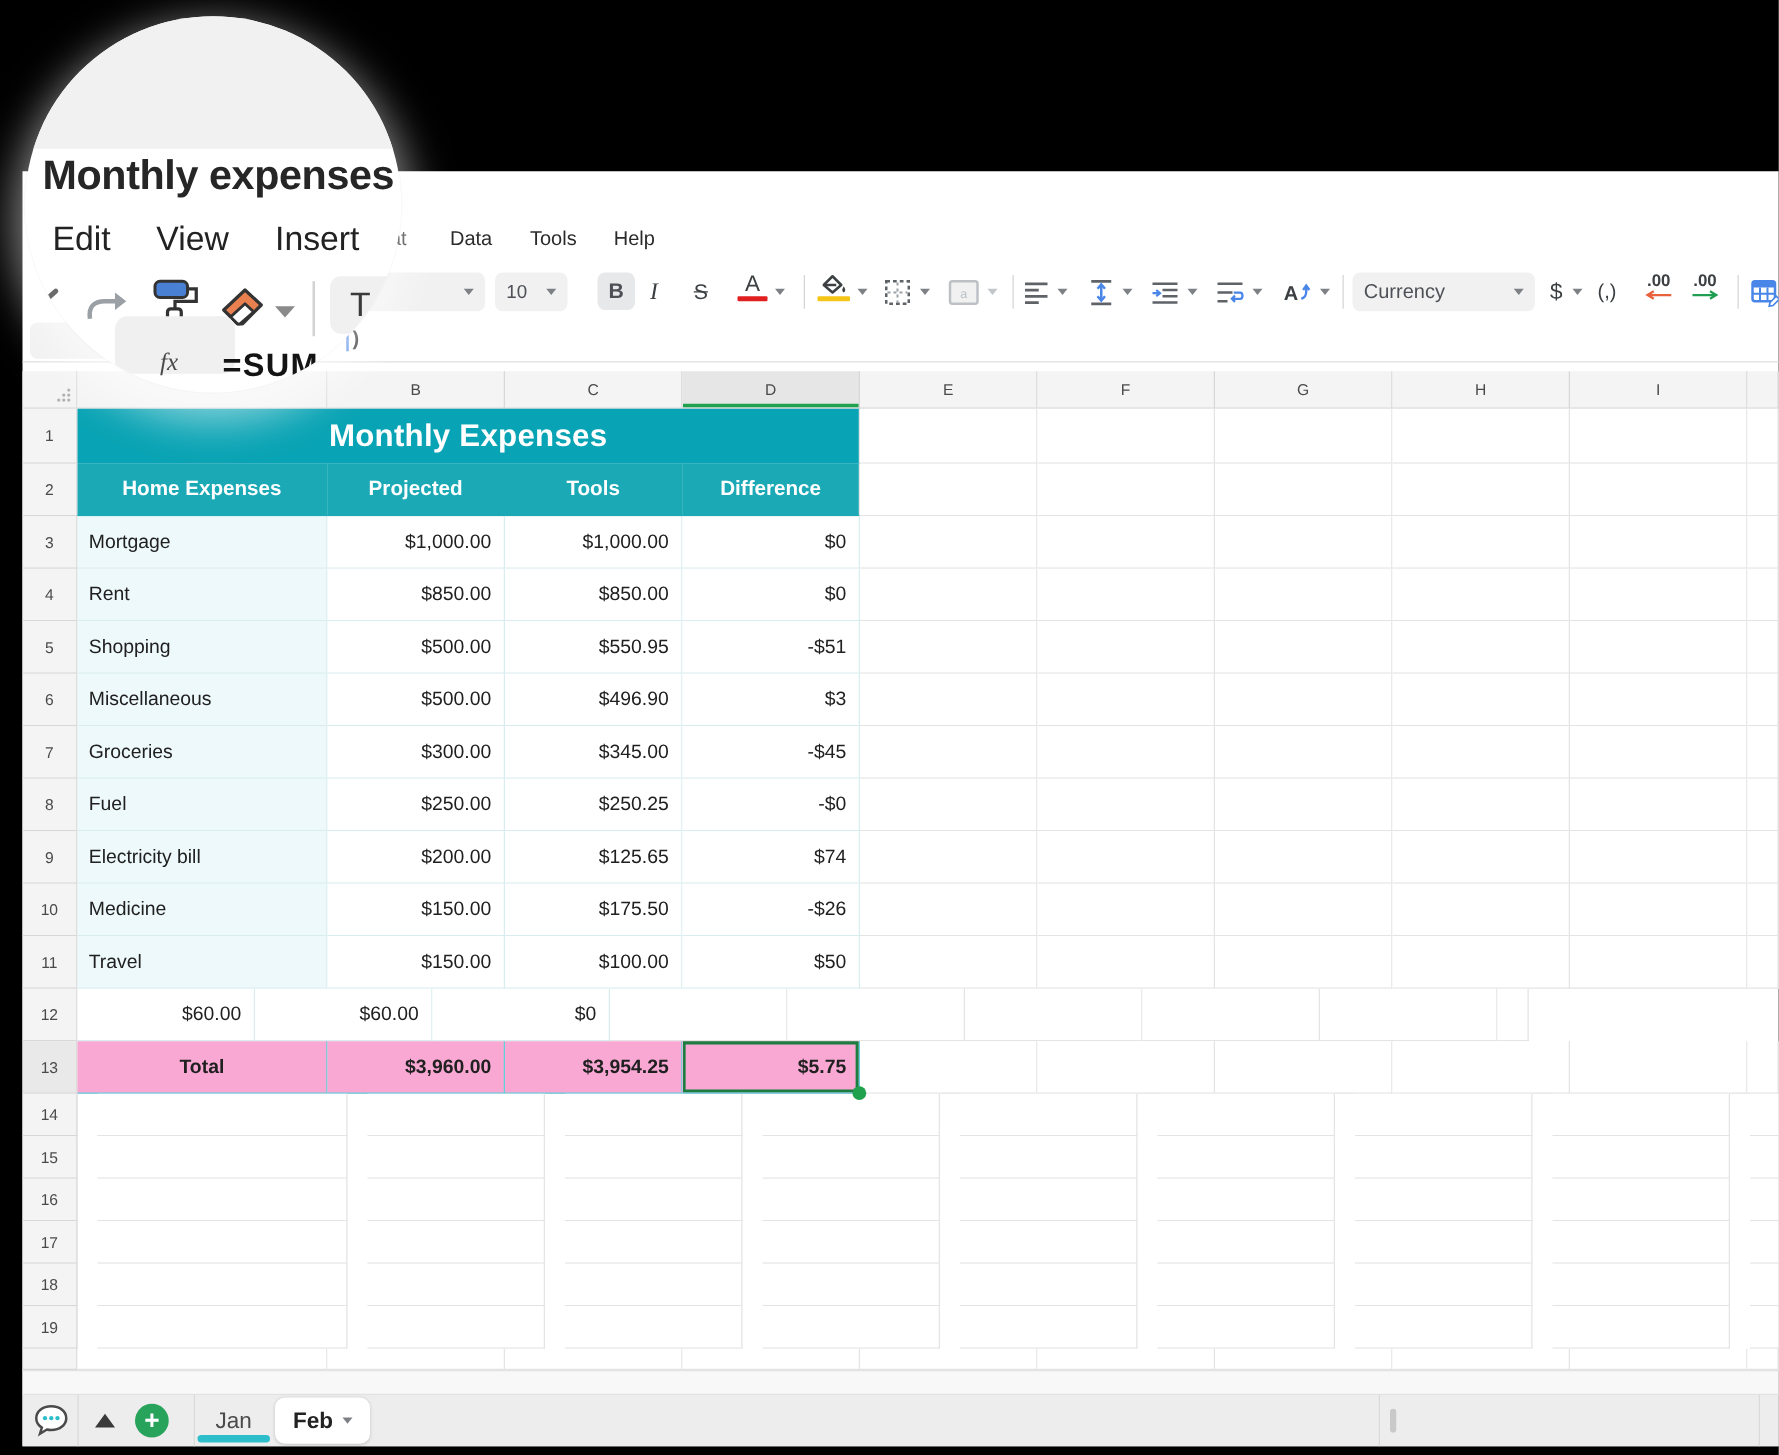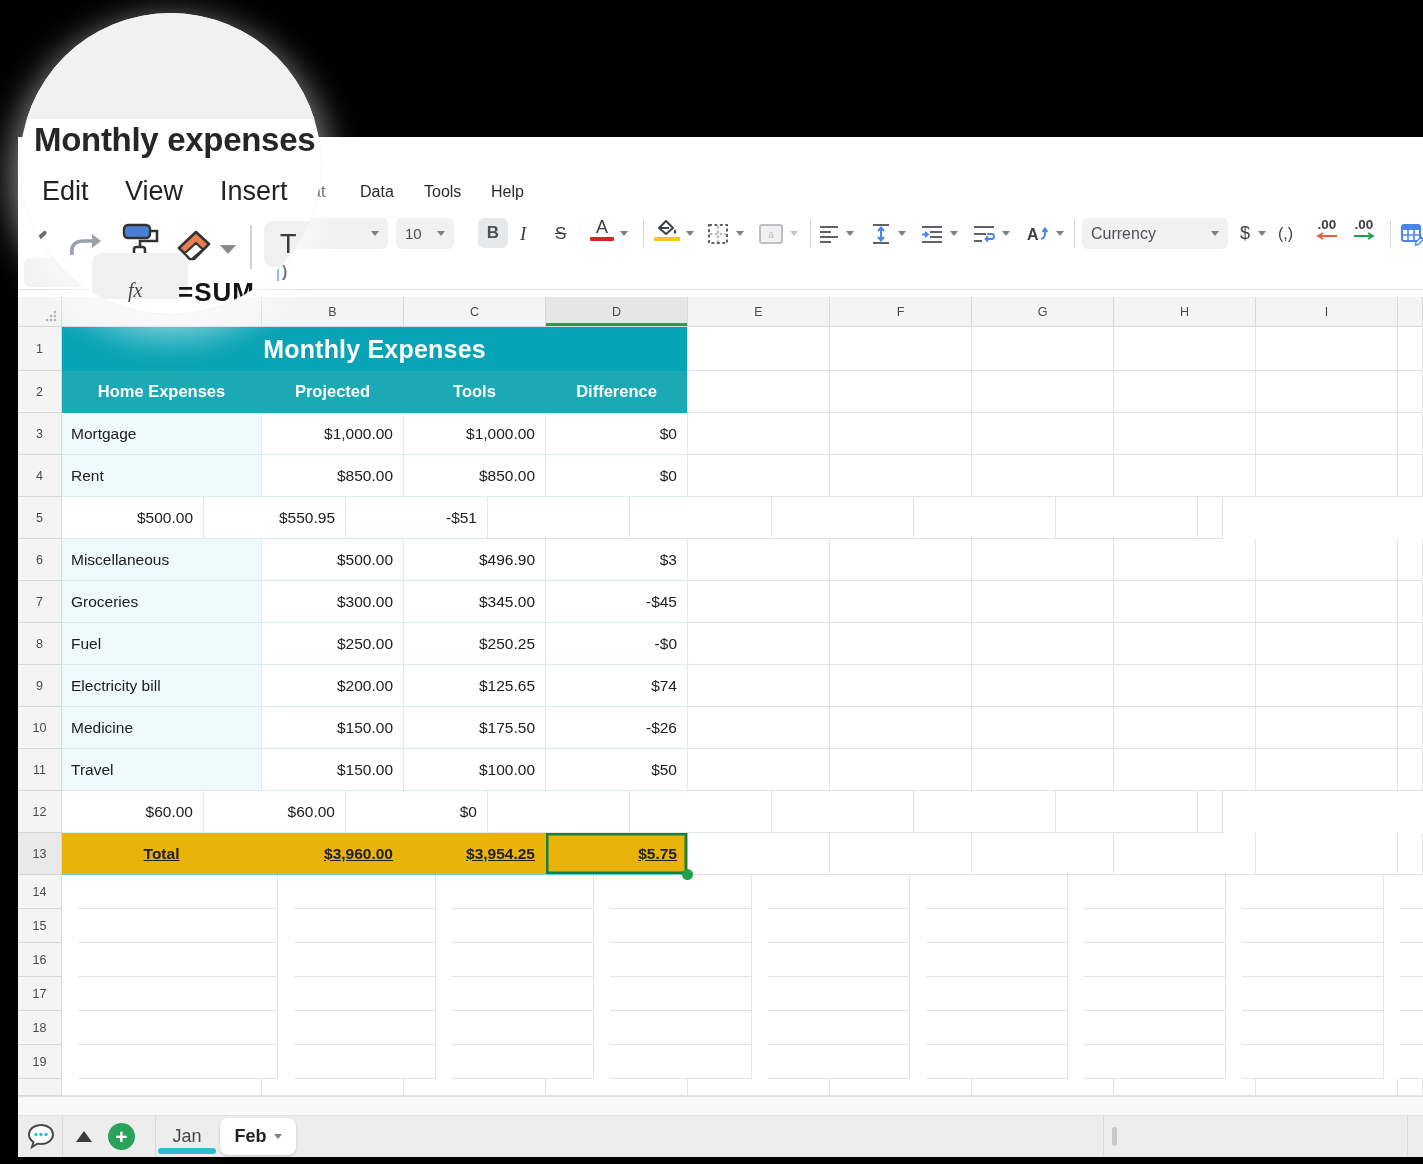--- a/index.html
+++ b/index.html
@@ -50,21 +50,21 @@
   .w-rh{width:44px;}.w-a{width:200px;}.w-col{width:142px;}.w-part{width:25px;}.w-banner{width:626px;}
   .h-hdr{height:30px;}.h-r1{height:44px;}.h-r{height:42px;}.h-s{height:34px;gap:16px;}.h-p{height:17px;}
   .sel-col{background:#e6e6e6;box-shadow:inset 0 -3px 0 #1fa14e;}
   .sel-rowhdr{background:#e9e9e9;}
   .banner{background:#08a3b4;justify-content:center;color:#fff;font-weight:bold;font-size:25px;
           border-bottom:none;letter-spacing:.2px;}
   .thead{background:#1ca9b6;justify-content:center;color:#fff;font-weight:bold;font-size:16.5px;border-color:#1ca9b6;}
   .thead.lastd{border-right-color:#e4e4e4;}
   .tlabel{background:#eef9fb;border-color:#d9edf0;padding-left:9px;}
   .tnum{background:#fff;border-color:#d9edf0;justify-content:flex-end;padding-right:10px;}
-  .ttot{background:#eab308;border-color:#5fd2dc;font-weight:bold;text-decoration:underline;}
+  .ttot{background:#f9a8d4;border-color:#5fd2dc;font-weight:bold;}
   .ttot.lbl{justify-content:center;}
   .ttot.num{justify-content:flex-end;padding-right:10px;}
   .selected{box-shadow:inset 0 0 0 2.5px #1b7d3f;z-index:3;}
   .fill-handle{position:absolute;right:-6px;bottom:-6px;width:11px;height:11px;border-radius:50%;
                background:#1fa14e;z-index:5;}
   .corner-dots{position:absolute;right:3px;bottom:3px;}
 
   
   .scrollstrip{position:absolute;left:0;top:799px;width:1405px;height:20px;background:#f8f8f8;
                border-top:1px solid #e2e2e2;border-bottom:1px solid #e2e2e2;box-sizing:border-box;}
@@ -305,20 +305,21 @@
         <div class="cell tnum w-col">$0</div>
         <div class="cell w-col"></div>
         <div class="cell w-col"></div>
         <div class="cell w-col"></div>
         <div class="cell w-col"></div>
         <div class="cell w-col"></div>
         <div class="cell w-part"></div>
       </div>
       <div class="grow h-r">
         <div class="cell rowhdr w-rh">5</div>
+        <div class="cell tlabel w-a">Shopping</div>
         <div class="cell tnum w-col">$500.00</div>
         <div class="cell tnum w-col">$550.95</div>
         <div class="cell tnum w-col">-$51</div>
         <div class="cell w-col"></div>
         <div class="cell w-col"></div>
         <div class="cell w-col"></div>
         <div class="cell w-col"></div>
         <div class="cell w-col"></div>
         <div class="cell w-part"></div>
       </div>

